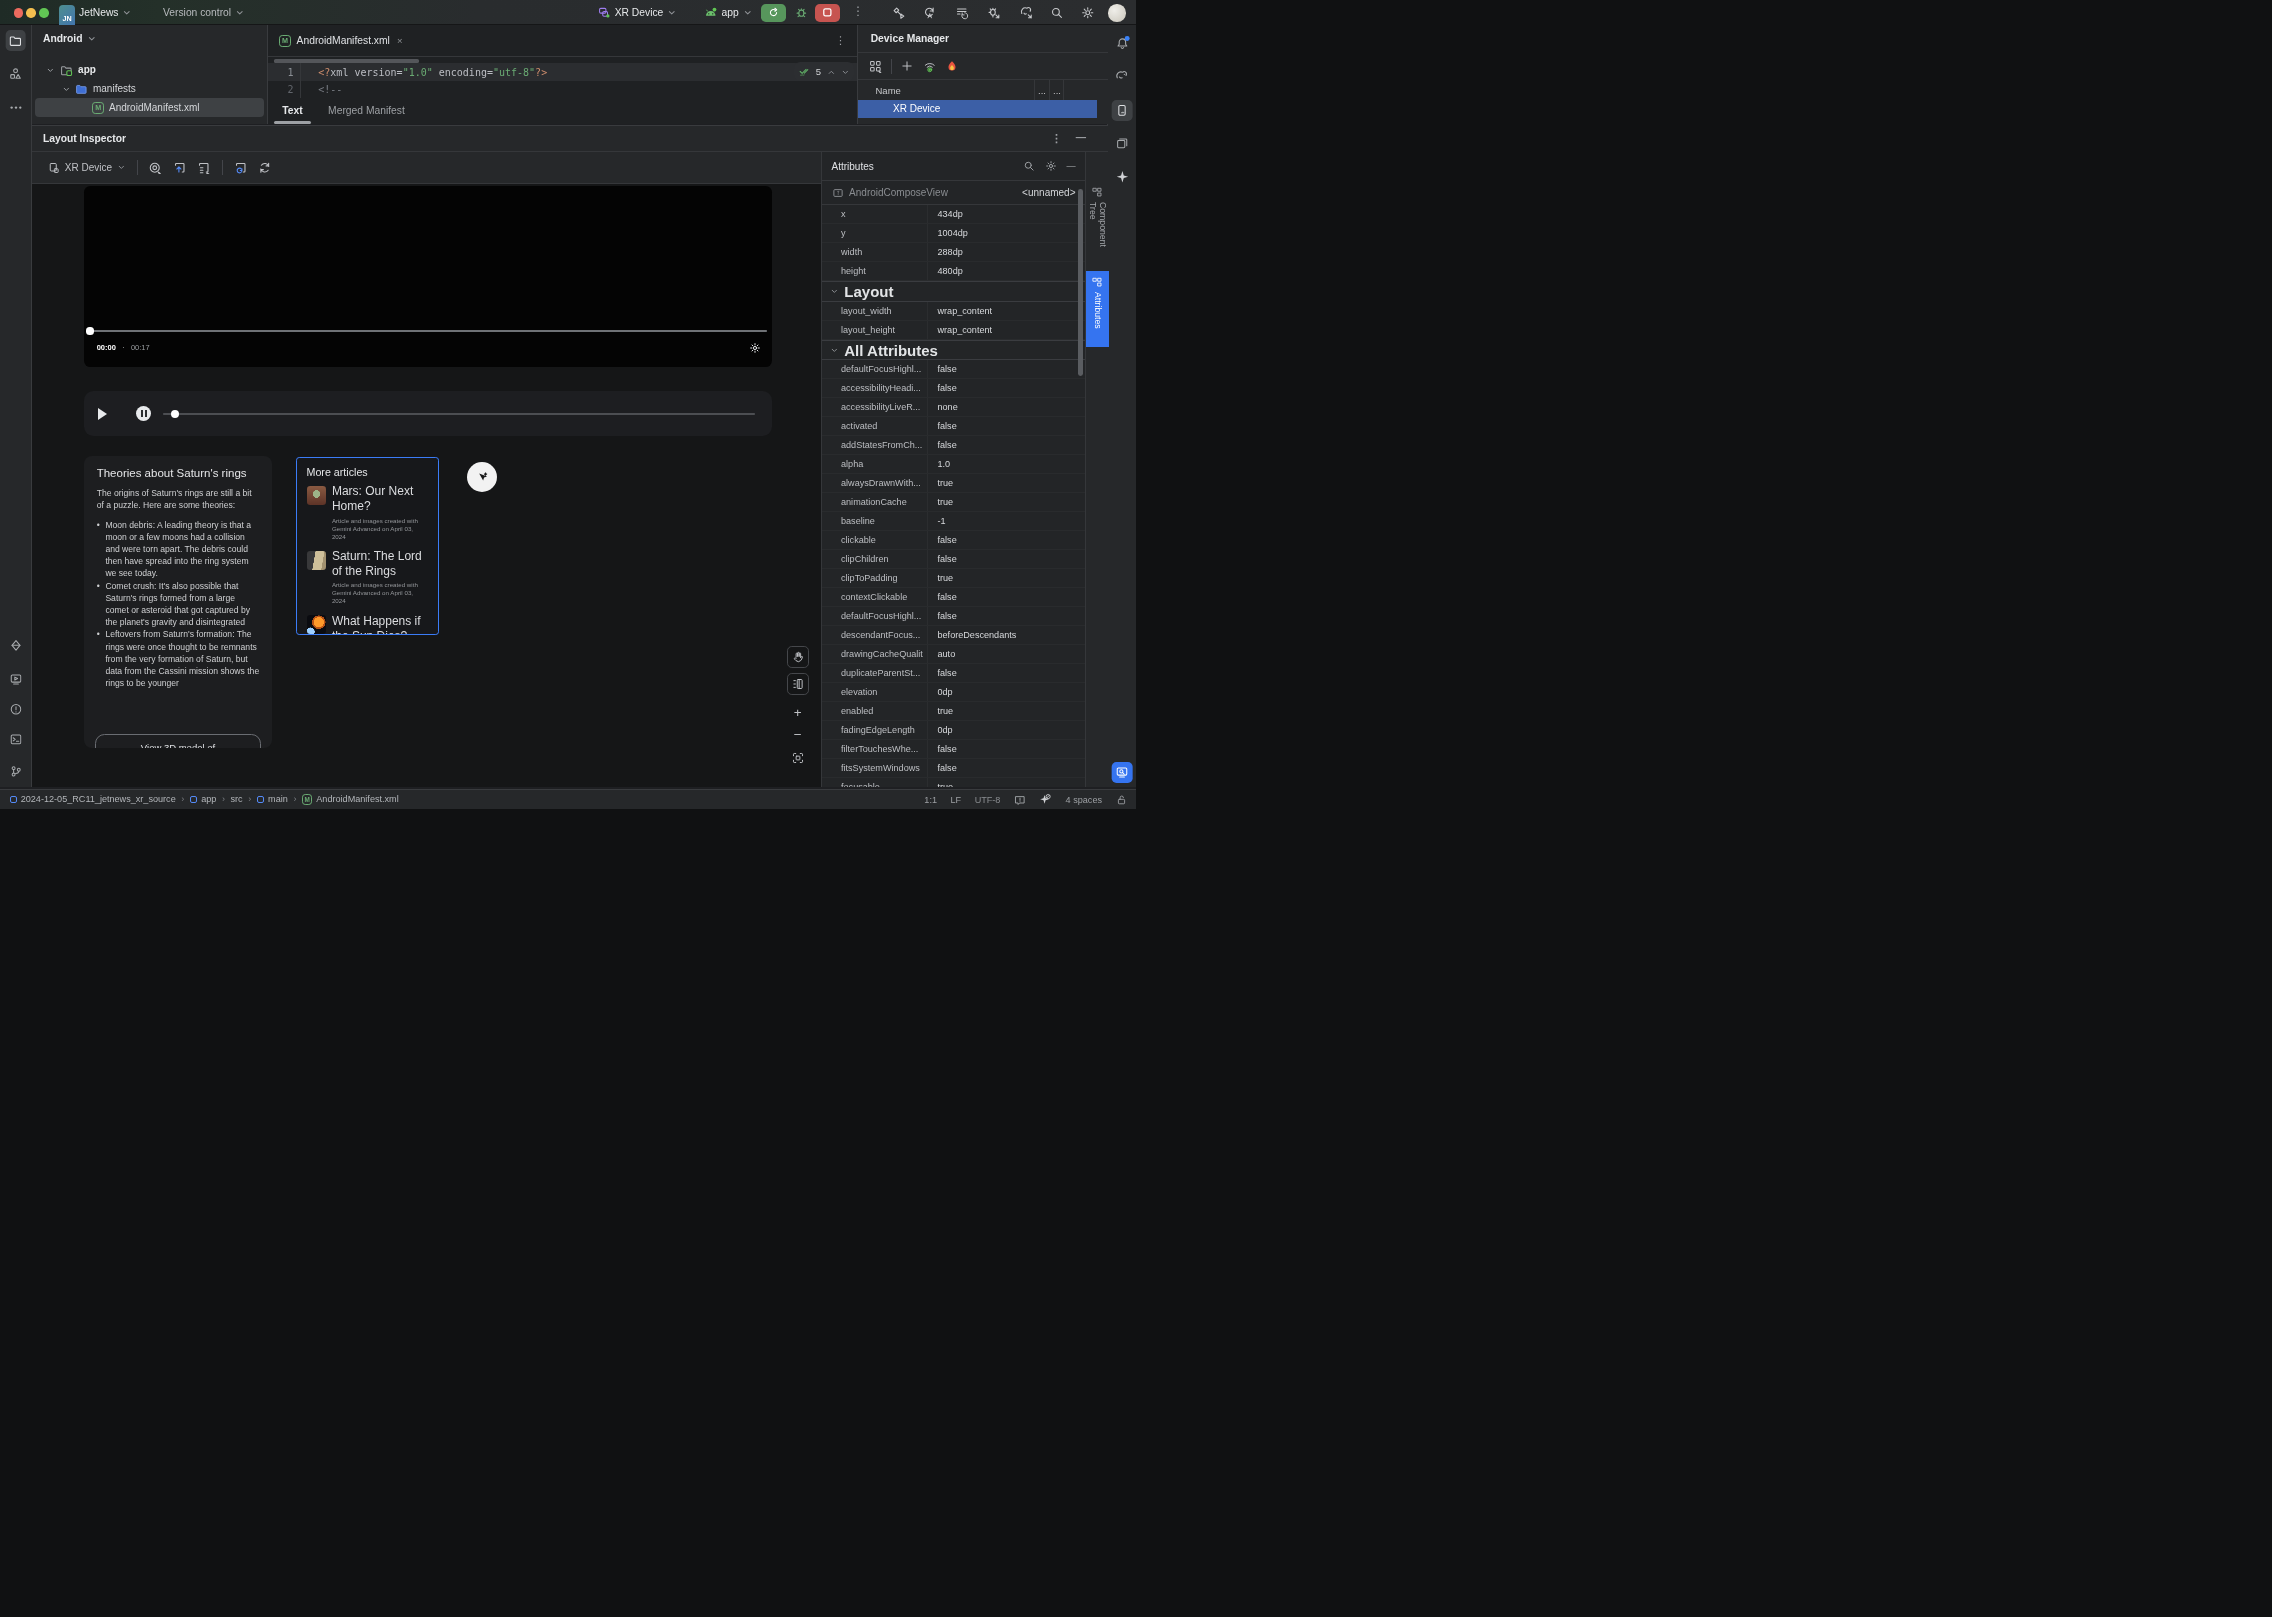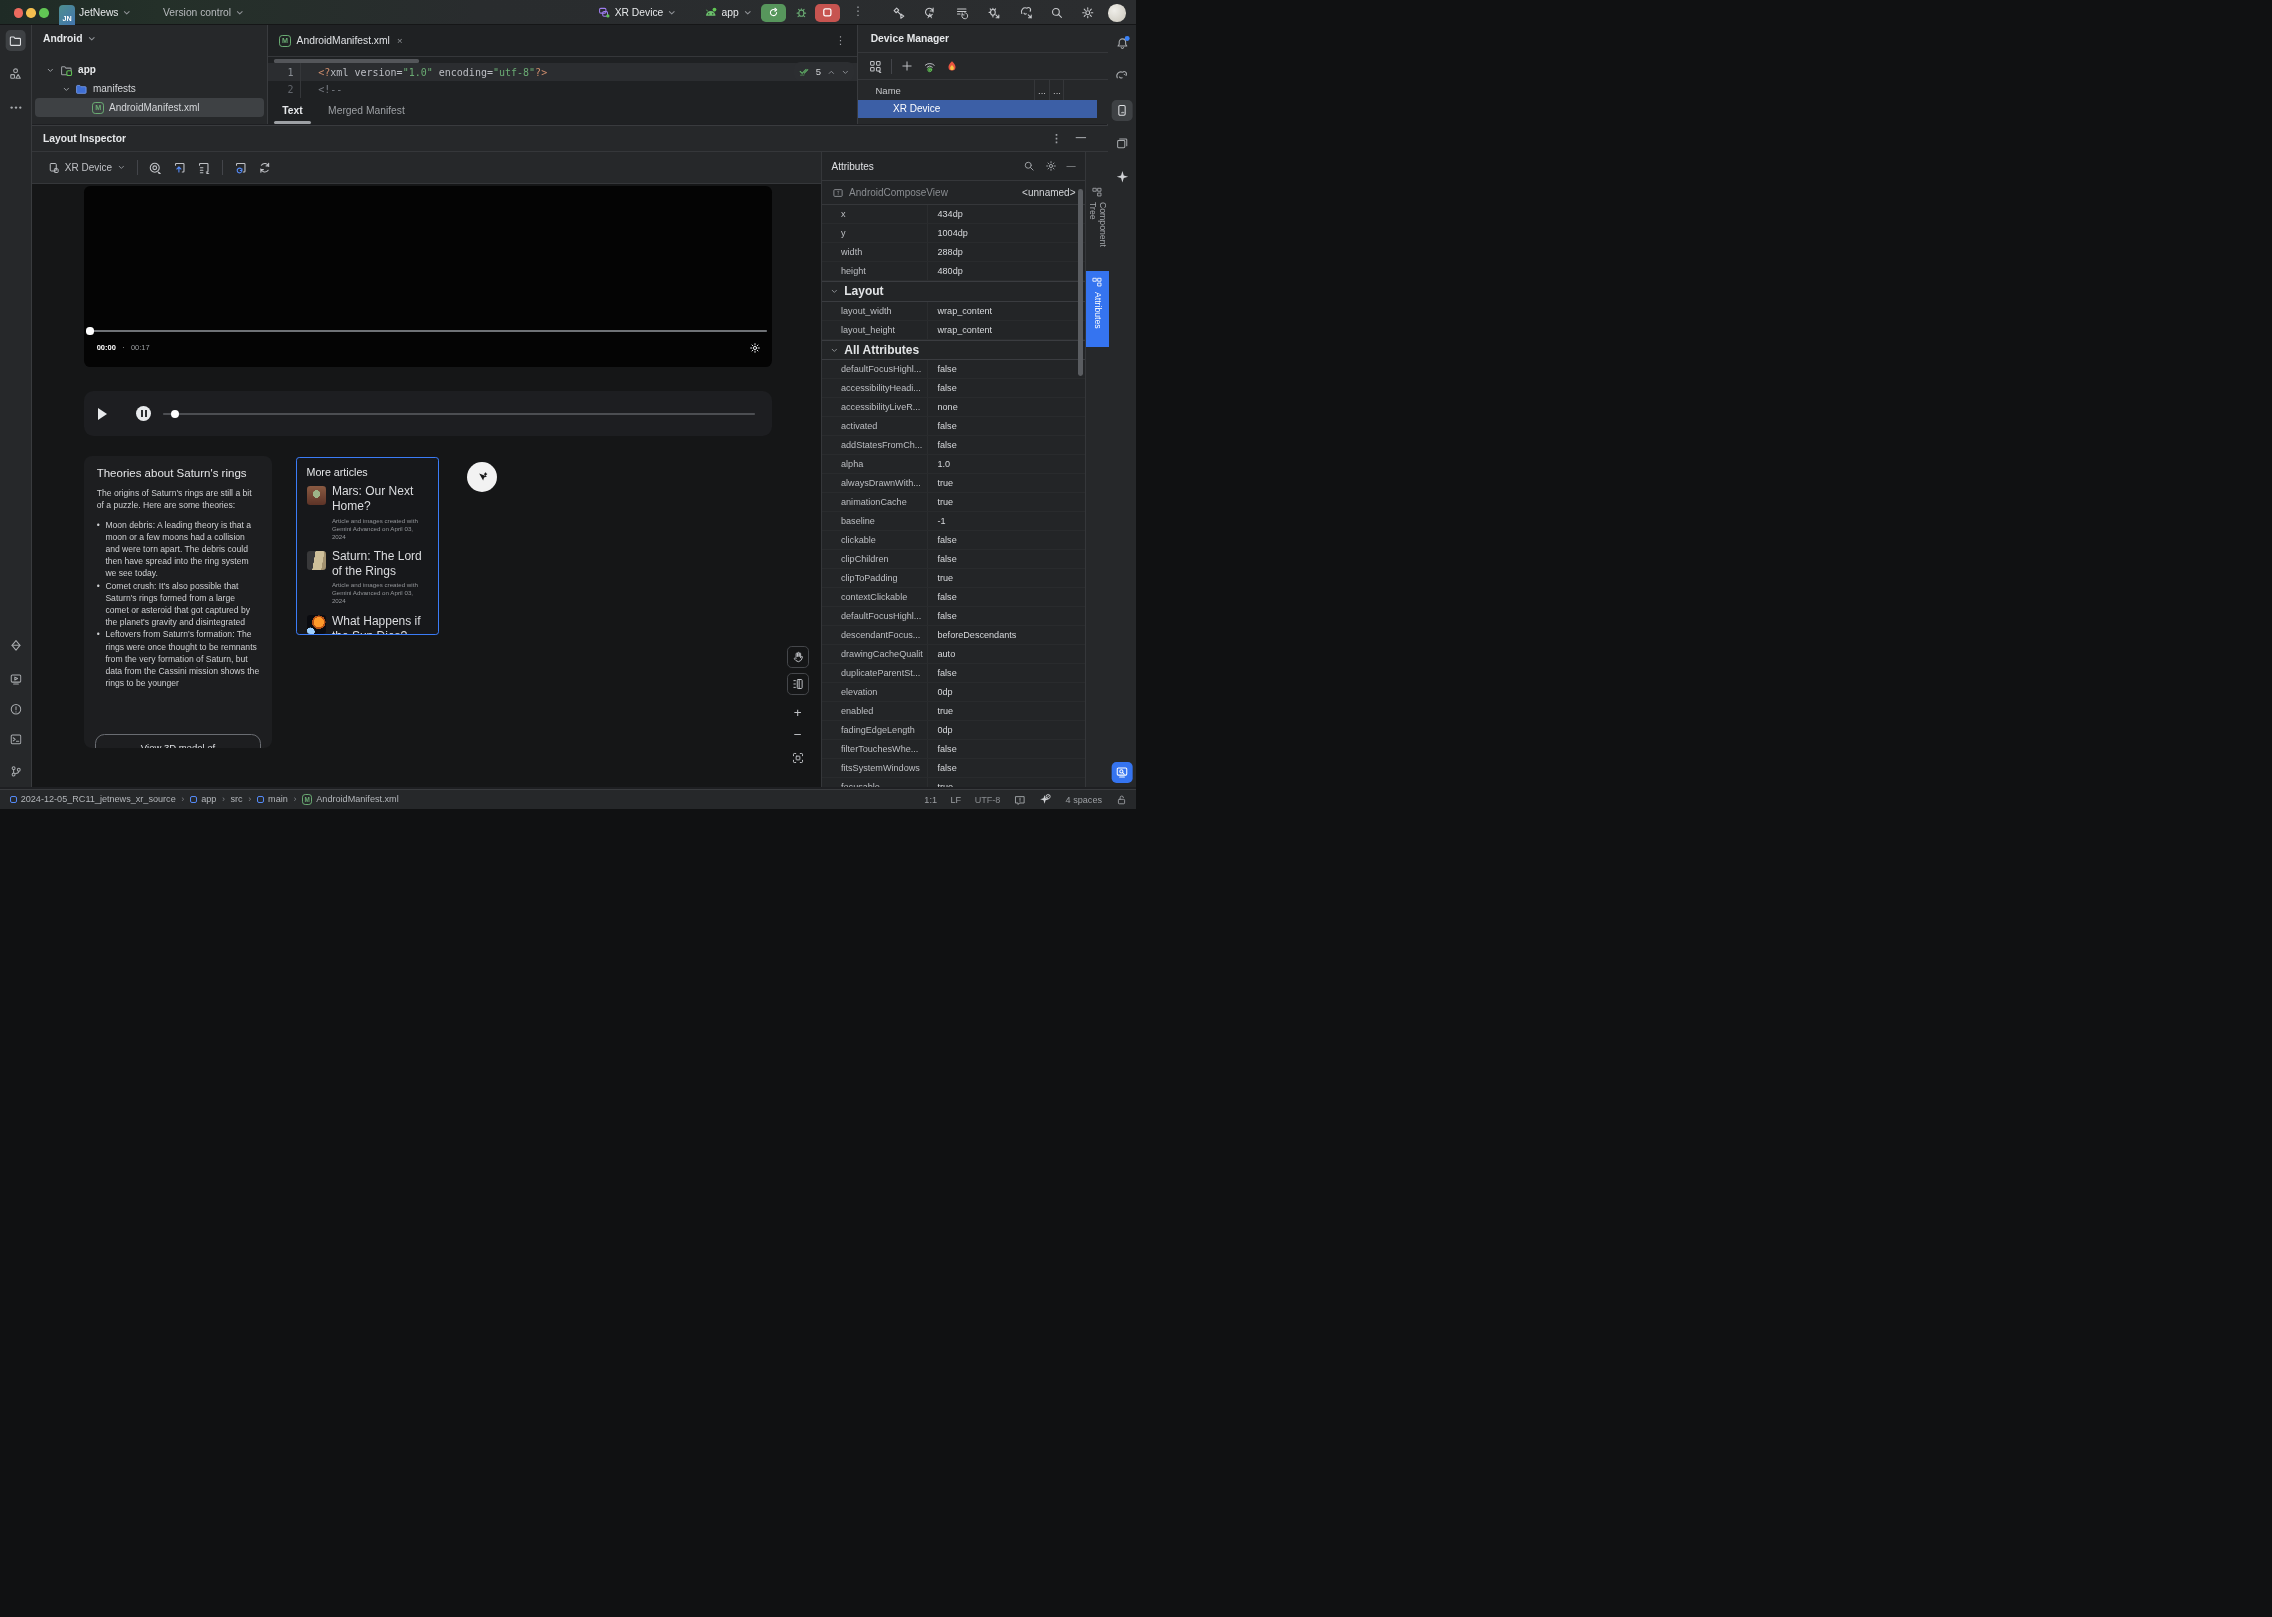--- a/index.html
+++ b/index.html
@@ -129,21 +129,21 @@
   .at-head{height:29px;display:flex;align-items:center;padding:0 9.5px;border-bottom:0.8px solid #35373a;}
   .at-head .t{font-size:10px;color:#dfe1e4;}
   .at-head .sp{flex:1;}
   .at-head .ic{color:#9da0a4;margin-left:9.5px;}
   .comp-row{height:24px;display:flex;align-items:center;gap:5.6px;padding:0 9.5px;border-bottom:0.8px solid #35373a;}
   .comp-row .cn{color:#8a8d91;font-size:10px;}
   .comp-row .tag{margin-left:auto;color:#d3d5d8;font-size:10px;}
   .attr-row{height:19px;display:flex;align-items:center;border-bottom:0.8px solid rgba(255,255,255,0.03);}
   .ak{width:106px;padding-left:19px;color:#bdbfc3;flex:none;border-right:0.8px solid rgba(255,255,255,0.04);align-self:stretch;display:flex;align-items:center;overflow:hidden;white-space:nowrap;}
   .av{padding-left:9.5px;color:#d7d9dc;white-space:nowrap;}
-  .sec-head{height:20.7px;display:flex;align-items:center;gap:5.6px;padding-left:8px;font-weight:bold;font-size:12px;color:#e2e4e6;
+  .sec-head{height:20.7px;display:flex;align-items:center;gap:5.6px;padding-left:8px;font-weight:bold;font-size:15px;color:#e2e4e6;
     border-top:0.8px solid #3a3c40;border-bottom:0.8px solid #3a3c40;}
   .at-scroll{position:absolute;right:2.4px;top:37px;width:4.8px;height:187px;border-radius:2.4px;background:#5a5d61;}
 
   .tabstrip{width:23px;background:#26282a;border-left:0.8px solid #35373a;position:relative;}
   .vtab-side{position:absolute;left:0;width:23px;display:flex;flex-direction:column;align-items:center;gap:4.8px;padding-top:6.4px;color:#a7aaae;}
   .vtab-side .lbl{writing-mode:vertical-rl;font-size:8.7px;}
   .vtab-side.on{background:#3574f0;color:#fff;}
 
   
   .statusbar{position:absolute;left:0;bottom:0;width:1136px;height:20px;background:#26282a;border-top:0.8px solid #393b3e;

